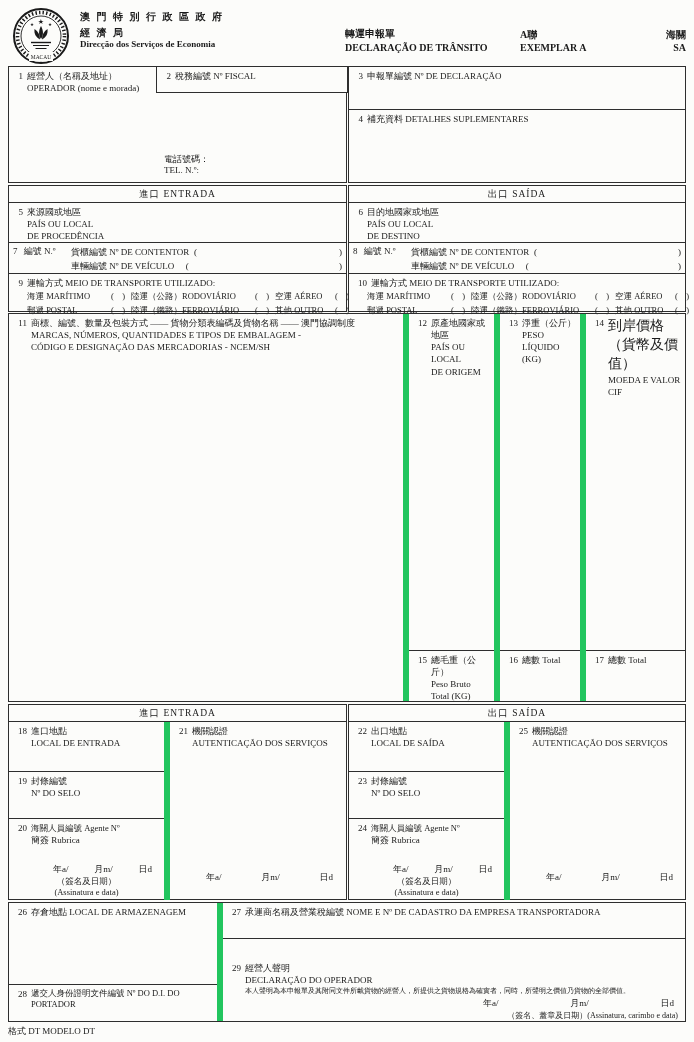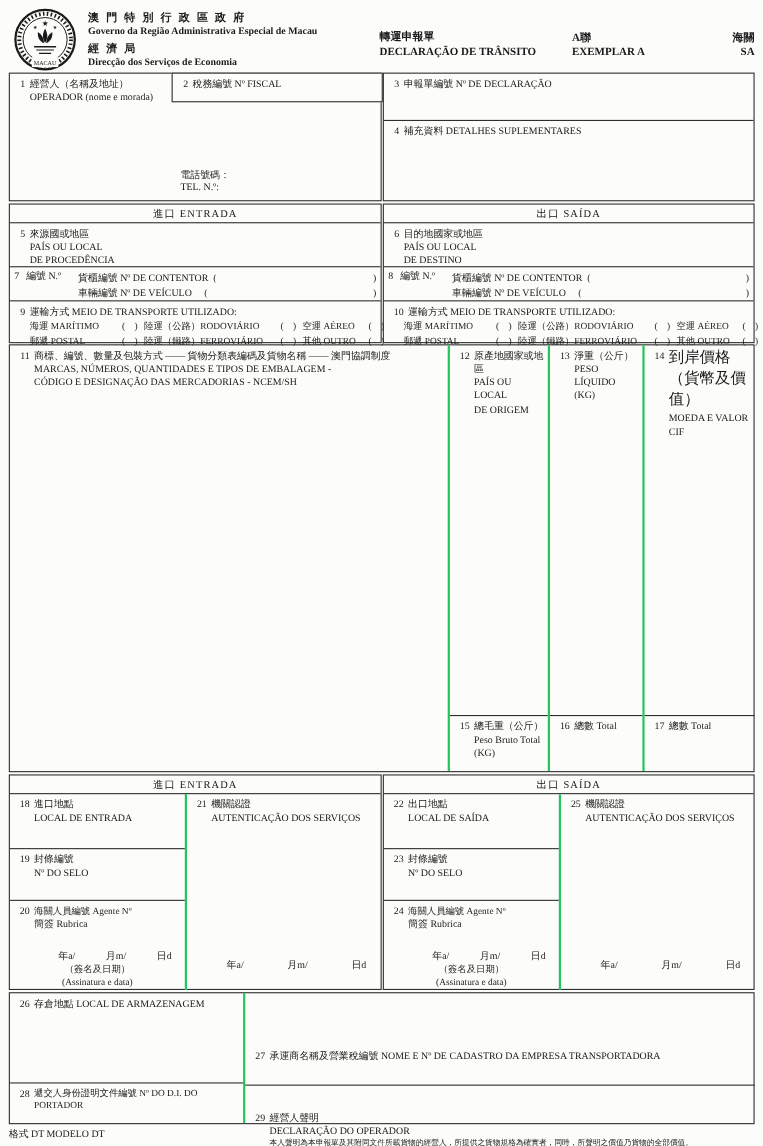--- a/index.html
+++ b/index.html
@@ -10,21 +10,21 @@
   .abs{position:absolute;}
   .b{font-weight:bold;}
   .fs9{font-size:9px;line-height:1.3;}
   .fs10{font-size:10px;line-height:1.3;}
   .fs11{font-size:10px;line-height:1.25;}
   .secbar{height:17px;border-bottom:1px solid #2e2e2e;display:flex;align-items:center;justify-content:center;font-size:9.5px;letter-spacing:1px;}
   .fld{display:flex;padding:3px 4px;font-size:9px;line-height:1.35;}
   .fld .num{min-width:10px;margin-right:4px;text-align:right;flex:none;}
   .fld .num2{min-width:14px;margin-right:4px;text-align:right;flex:none;}
   .bb{border-bottom:1px solid #2e2e2e;}
-  .br{border-right:2px solid #22c55e;}
+  .br{border-right:6px solid #22c55e;}
   .daterow{display:flex;justify-content:space-between;font-size:9px;}
   .t-row{display:flex;font-size:8.5px;line-height:1.65;}
   .t-l1{width:84px;flex:none;}
   .t-p1{width:20px;flex:none;white-space:pre;}
   .t-l2{width:124px;flex:none;}
   .t-p2{width:20px;flex:none;white-space:pre;}
   .t-l3{width:60px;flex:none;}
   .t-p3{width:16px;flex:none;white-space:pre;}
   .parenline{display:flex;line-height:1.6;}
   .parenline .close{margin-left:auto;}
@@ -50,21 +50,20 @@
       <path d="M35.5 22 C36 27 34.4 30 30 32.4 C30 28 31.7 24.6 35.5 22 Z" fill="#1a1a1a"></path>
       <path d="M19 35.5 h20" stroke="#1a1a1a" stroke-width="1.4"></path>
       <path d="M21 38.5 h16" stroke="#1a1a1a" stroke-width="1"></path>
       <path d="M23.5 41.5 h11" stroke="#1a1a1a" stroke-width="1"></path>
       <text x="29" y="52" font-size="5.5" text-anchor="middle" font-family="Liberation Serif, serif" fill="#1a1a1a">MACAU</text>
     </svg>
   </div>
 
   <div class="abs" style="left:80px;top:10px;width:270px;">
     <div class="b fs10" style="letter-spacing:2px;">澳 門 特 別 行 政 區 政 府</div>
-    <div class="b fs9">Governo da Região Administrativa Especial de Macau</div>
     <div class="b fs10" style="letter-spacing:2px;margin-top:3px;">經 濟 局</div>
     <div class="b fs9">Direcção dos Serviços de Economia</div>
   </div>
 
   <div class="abs" style="left:345px;top:28px;width:175px;">
     <div class="b fs11">轉運申報單</div>
     <div class="b fs10">DECLARAÇÃO DE TRÂNSITO</div>
   </div>
 
   <div class="abs" style="left:520px;top:28px;width:100px;">
@@ -417,21 +416,21 @@
         </div>
       </div>
       <div>
         <div class="fld">
           <span class="num2">28</span>
           <span style="font-size:8.5px;">遞交人身份證明文件編號  Nº DO D.I. DO PORTADOR</span>
         </div>
       </div>
     </div>
     <div class="col" style="left:214px;width:463px;">
-      <div class="bb" style="height:36px;margin-top:48px;">
+      <div class="bb" style="height:36px;">
         <div class="fld">
           <span class="num2">27</span>
           <span>承運商名稱及營業稅編號  NOME E Nº DE CADASTRO DA EMPRESA TRANSPORTADORA</span>
         </div>
       </div>
       <div style="height:82px;display:flex;flex-direction:column;">
         <div class="fld" style="padding-bottom:0;margin-top:20px;">
           <span class="num2">29</span>
           <span>
             <span>經營人聲明</span><br>

